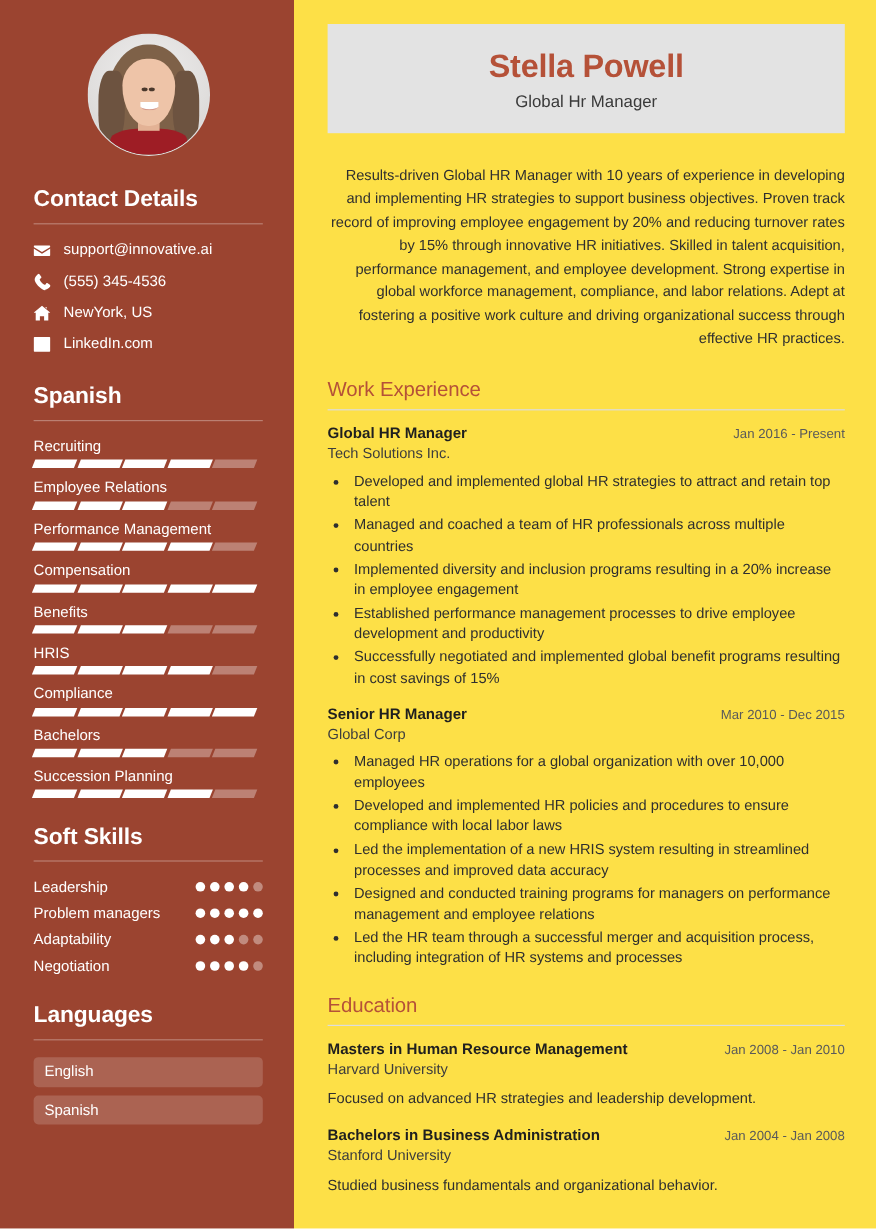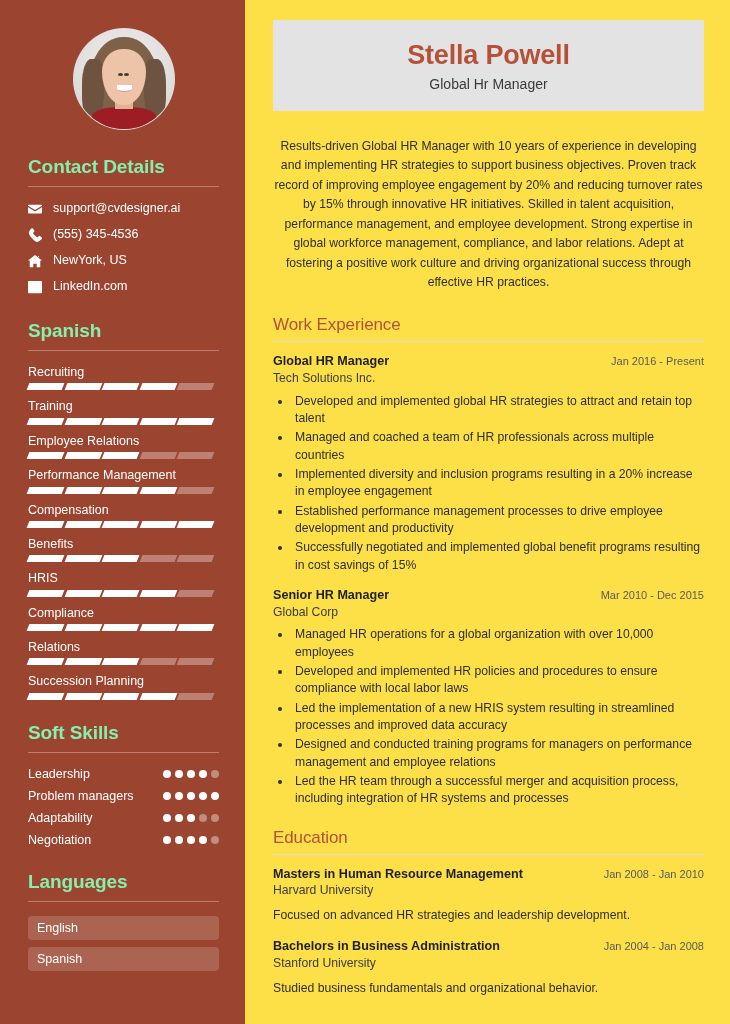--- a/index.html
+++ b/index.html
@@ -75,21 +75,21 @@
     position:absolute; left:18%; bottom:0; width:64%; height:22%;
     background:#9e1d25; border-radius:42% 42% 0 0;
   }
   .av-neck { position:absolute; left:41%; bottom:20%; width:18%; height:10%; background:#e3b295; }
 
   .side-heading {
     font-size: 19px;
     font-weight: 700;
     letter-spacing: -0.1px;
     margin-bottom: 8px;
-    color: #86efac;
+    color: #ffffff;
   }
   .side-rule {
     height: 1px;
     background: rgba(255,255,255,0.32);
     margin-bottom: 14px;
   }
 
   .contact-list { margin-bottom: 26px; }
   .contact-row {
     display: flex;
@@ -183,21 +183,21 @@
     color: #3a3a3a;
     margin-top: 5px;
     line-height: 1.2;
   }
 
   .summary {
     font-size: 12.2px;
     line-height: 1.6;
     color: #2f2f2f;
     margin-bottom: 22px;
-    text-align: center;
+    text-align: right;
   }
 
   .sec-heading {
     font-size: 17px;
     font-weight: 400;
     color: #B55138;
     margin-bottom: 6px;
     letter-spacing: -0.1px;
   }
   .sec-rule {
@@ -281,21 +281,21 @@
       <div class="side-heading">Contact Details</div>
       <div class="side-rule"></div>
       <div class="contact-list">
 
         <div class="contact-row">
           <span class="c-icon">
             <svg viewBox="0 0 16 16">
                 <path d="M1 3h14a1 1 0 0 1 1 1v.3L8 9.2 0 4.3V4a1 1 0 0 1 1-1zm15 2.9V12a1 1 0 0 1-1 1H1a1 1 0 0 1-1-1V5.9l8 4.9 8-4.9z"></path>
               </svg>
           </span>
-          <span>support@cvdesigner.ai</span>
+          <span>support@innovative.ai</span>
         </div>
 
         <div class="contact-row">
           <span class="c-icon">
             <svg viewBox="0 0 16 16">
                 <path d="M11.1 16c-1.3 0-3.2-.8-5.6-3.2C1.7 9 .3 6.1 1.4 3.9 1.9 2.9 3.3.9 4.3.3c.5-.3 1-.1 1.3.3L7.3 3c.3.4.2 1-.2 1.3l-1 .8c-.3.2-.4.6-.2.9.3.6 1 1.7 1.9 2.6.9.9 2 1.6 2.6 1.9.3.2.7.1.9-.2l.8-1c.3-.4.9-.5 1.3-.2l2.4 1.7c.4.3.6.8.3 1.3-.6 1-2.6 2.4-3.6 2.9-.5.2-1 .3-1.4.3z"></path>
               </svg>
           </span>
           <span>(555) 345-4536</span>
         </div>
@@ -329,30 +329,20 @@
       <div class="skill-name">Recruiting</div>
       <div class="skill-bar">
               <span class="seg on"></span>
               <span class="seg on"></span>
               <span class="seg on"></span>
               <span class="seg on"></span>
               <span class="seg"></span>
             </div>
     </div>
           <div class="skill">
-      <div class="skill-name">Training</div>
-      <div class="skill-bar">
-              <span class="seg on"></span>
-              <span class="seg on"></span>
-              <span class="seg on"></span>
-              <span class="seg on"></span>
-              <span class="seg on"></span>
-            </div>
-    </div>
-          <div class="skill">
       <div class="skill-name">Employee Relations</div>
       <div class="skill-bar">
               <span class="seg on"></span>
               <span class="seg on"></span>
               <span class="seg on"></span>
               <span class="seg"></span>
               <span class="seg"></span>
             </div>
     </div>
           <div class="skill">
@@ -399,21 +389,21 @@
       <div class="skill-name">Compliance</div>
       <div class="skill-bar">
               <span class="seg on"></span>
               <span class="seg on"></span>
               <span class="seg on"></span>
               <span class="seg on"></span>
               <span class="seg on"></span>
             </div>
     </div>
           <div class="skill">
-      <div class="skill-name">Relations</div>
+      <div class="skill-name">Bachelors</div>
       <div class="skill-bar">
               <span class="seg on"></span>
               <span class="seg on"></span>
               <span class="seg on"></span>
               <span class="seg"></span>
               <span class="seg"></span>
             </div>
     </div>
           <div class="skill">
       <div class="skill-name">Succession Planning</div>

